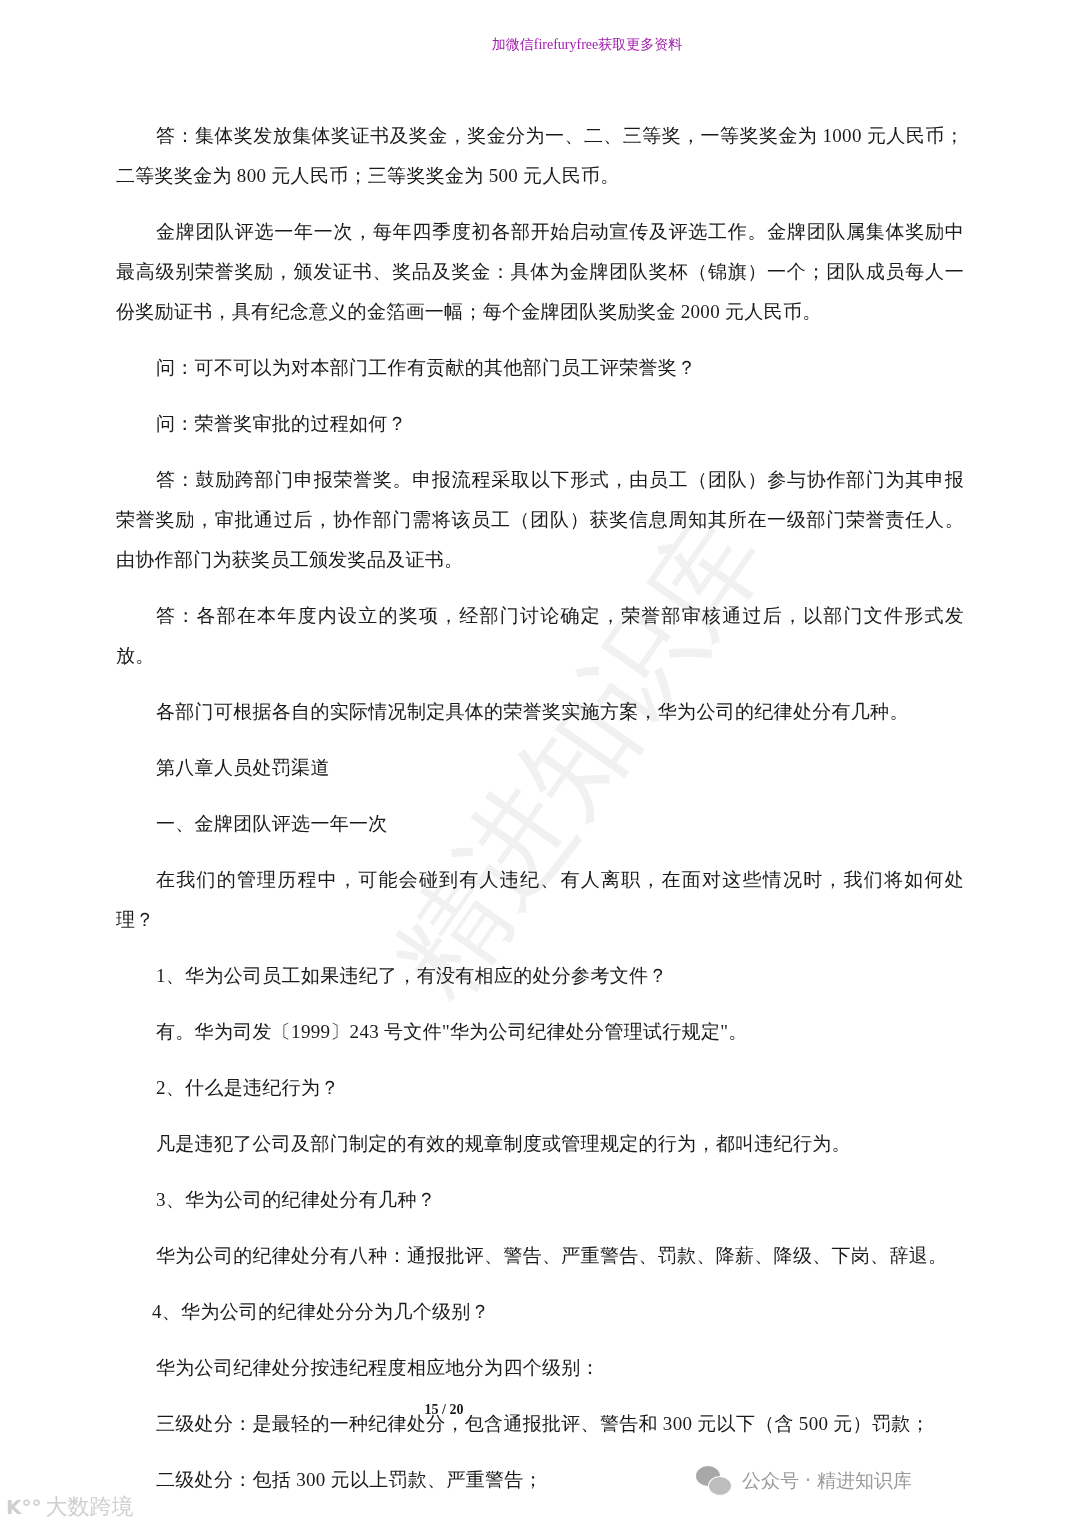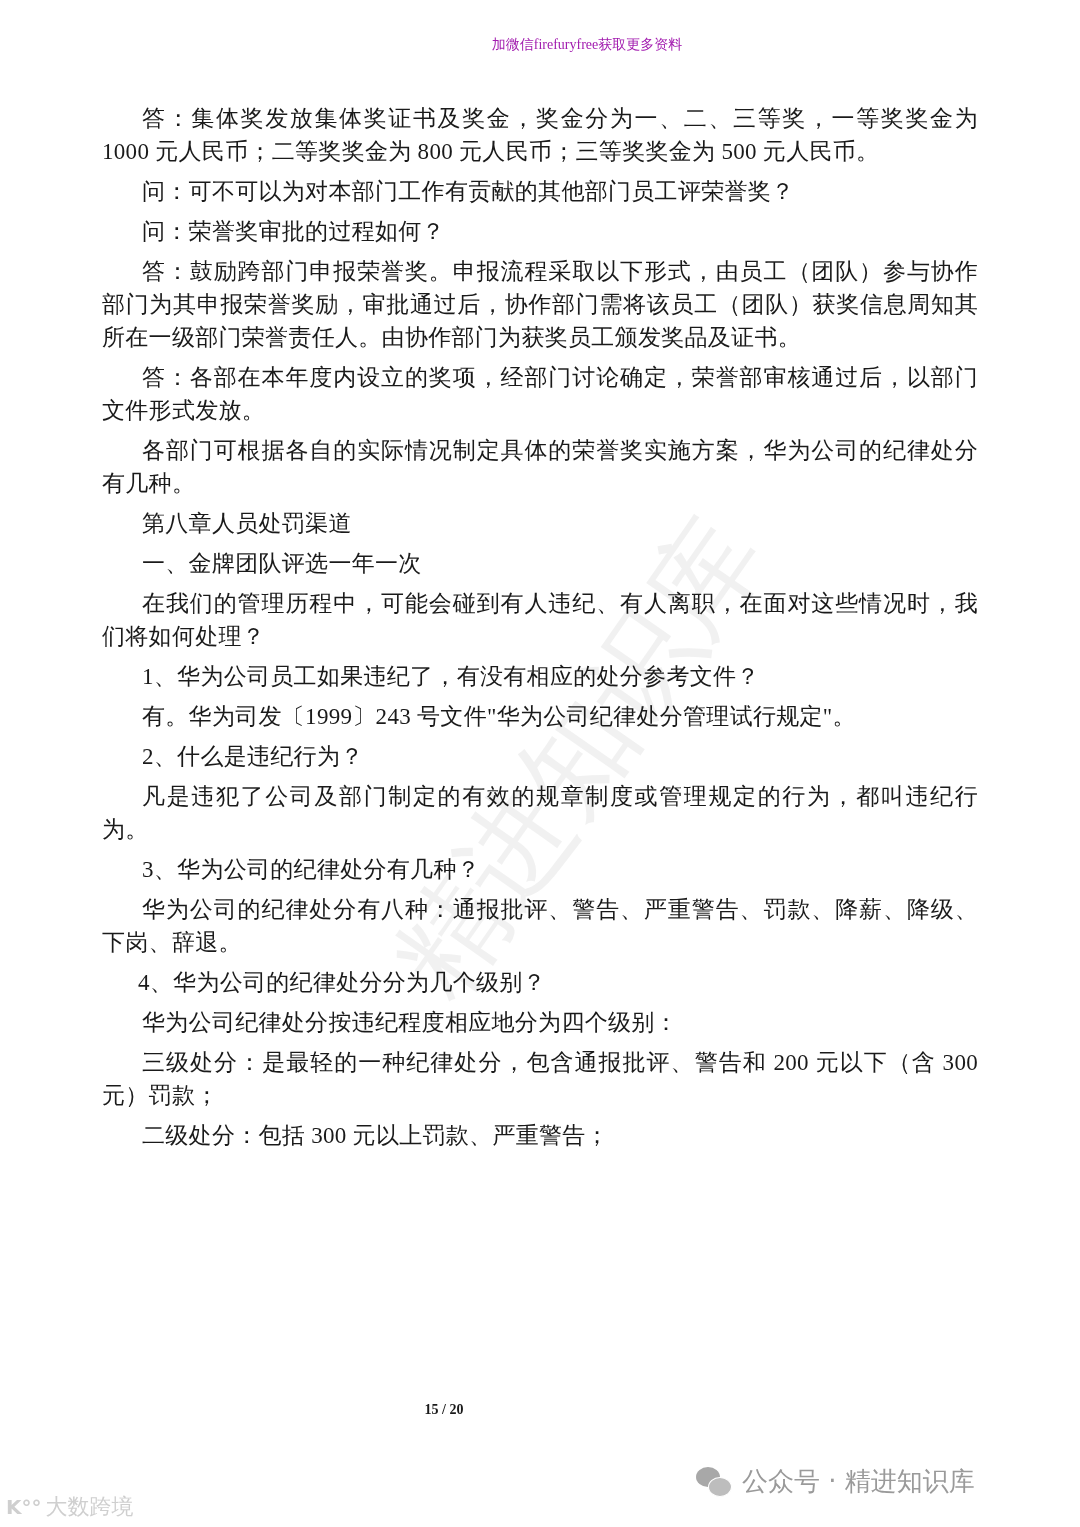--- a/index.html
+++ b/index.html
@@ -8,79 +8,80 @@
     position: relative; overflow: hidden;
     font-family: "Liberation Serif", "DejaVu Serif", serif;
     color: #1a1a1a;
   }
   .header {
     position: absolute; top: 36px; left: 0; width: 1080px;
     text-align: center; font-size: 14px; color: #a21caf; padding-left: 47px;
   }
   .content { position: absolute; left: 100px; top: 100px; width: 880px; }
   .p {
-    font-size: 23px; line-height: 33px; margin: 2px;
+    font-size: 19px; line-height: 40px; margin: 16px;
     letter-spacing: 0.3px; text-align: justify;
   }
   .indent { text-indent: 40px; }
   .indent-s { text-indent: 36px; }
   .gap { margin-bottom: 7px; }
   .watermark {
     position: absolute; left: 330px; top: 640px;
     font-size: 110px; color: rgba(180,180,180,0.18);
     transform: rotate(-55deg); transform-origin: left top;
     font-family: "DejaVu Sans", sans-serif; white-space: nowrap;
     pointer-events: none;
   }
   .watermark { left: 360px; top: 940px; }
   .page-number {
     position: absolute; top: 1402px; left: 0; width: 888px;
     text-align: center; font-size: 14px; font-weight: bold;
   }
   .wechat {
     position: absolute; left: 696px; top: 1464px;
     display: flex; align-items: center; gap: 10px;
-    font-family: "DejaVu Sans", sans-serif; color: #9a9a9a; font-size: 26px;
+    font-family: "DejaVu Sans", sans-serif; color: #9a9a9a; font-size: 19px;
   }
   .wechat-icon { width: 36px; height: 34px; position: relative; }
   .wechat-icon .b1 { position: absolute; left: 0; top: 2px; width: 24px; height: 20px; border-radius: 50%; background: #a8a8a8; }
   .wechat-icon .b2 { position: absolute; left: 12px; top: 12px; width: 22px; height: 18px; border-radius: 50%; background: #bdbdbd; border: 1px solid #fff; }
   .brand {
     position: absolute; left: 6px; top: 1492px;
     font-family: "DejaVu Sans", sans-serif; color: #cfcfcf; font-size: 22px;
     display: flex; align-items: center; gap: 4px;
   }
   .brand-logo { font-size: 20px; font-weight: bold; color: #cfcfcf; }
 </style>
 </head>
 <body>
 
 <div class="header">加微信firefuryfree获取更多资料</div>
 
 <div class="watermark">精进知识库</div>
 
 <div class="content">
   <p class="p indent gap">答：集体奖发放集体奖证书及奖金，奖金分为一、二、三等奖，一等奖奖金为 1000 元人民币；二等奖奖金为 800 元人民币；三等奖奖金为 500 元人民币。</p>
+  <p class="p indent gap">金牌团队评选一年一次，每年四季度初各部开始启动宣传及评选工作。金牌团队属集体奖励中最高级别荣誉奖励，颁发证书、奖品及奖金：具体为金牌团队奖杯（锦旗）一个；团队成员每人一份奖励证书，具有纪念意义的金箔画一幅；每个金牌团队奖励奖金 2000 元人民币。</p>
   <p class="p indent gap">问：可不可以为对本部门工作有贡献的其他部门员工评荣誉奖？</p>
   <p class="p indent gap">问：荣誉奖审批的过程如何？</p>
   <p class="p indent gap">答：鼓励跨部门申报荣誉奖。申报流程采取以下形式，由员工（团队）参与协作部门为其申报荣誉奖励，审批通过后，协作部门需将该员工（团队）获奖信息周知其所在一级部门荣誉责任人。由协作部门为获奖员工颁发奖品及证书。</p>
   <p class="p indent gap">答：各部在本年度内设立的奖项，经部门讨论确定，荣誉部审核通过后，以部门文件形式发放。</p>
   <p class="p indent gap">各部门可根据各自的实际情况制定具体的荣誉奖实施方案，华为公司的纪律处分有几种。</p>
   <p class="p indent gap">第八章人员处罚渠道</p>
   <p class="p indent gap">一、金牌团队评选一年一次</p>
   <p class="p indent gap">在我们的管理历程中，可能会碰到有人违纪、有人离职，在面对这些情况时，我们将如何处理？</p>
   <p class="p indent gap">1、华为公司员工如果违纪了，有没有相应的处分参考文件？</p>
   <p class="p indent gap">有。华为司发〔1999〕243 号文件"华为公司纪律处分管理试行规定"。</p>
   <p class="p indent gap">2、什么是违纪行为？</p>
   <p class="p indent gap">凡是违犯了公司及部门制定的有效的规章制度或管理规定的行为，都叫违纪行为。</p>
   <p class="p indent gap">3、华为公司的纪律处分有几种？</p>
   <p class="p indent gap">华为公司的纪律处分有八种：通报批评、警告、严重警告、罚款、降薪、降级、下岗、辞退。</p>
   <p class="p indent-s gap">4、华为公司的纪律处分分为几个级别？</p>
   <p class="p indent gap">华为公司纪律处分按违纪程度相应地分为四个级别：</p>
-  <p class="p indent gap">三级处分：是最轻的一种纪律处分，包含通报批评、警告和 200 元以下（含 300 元）罚款；</p>
+  <p class="p indent gap">三级处分：是最轻的一种纪律处分，包含通报批评、警告和 300 元以下（含 500 元）罚款；</p>
   <p class="p indent gap">二级处分：包括 300 元以上罚款、严重警告；</p>
 </div>
 
 <div class="page-number">15 / 20</div>
 
 <div class="wechat">
   <span class="wechat-icon">
       <span class="b1"></span>
       <span class="b2"></span>
     </span>

